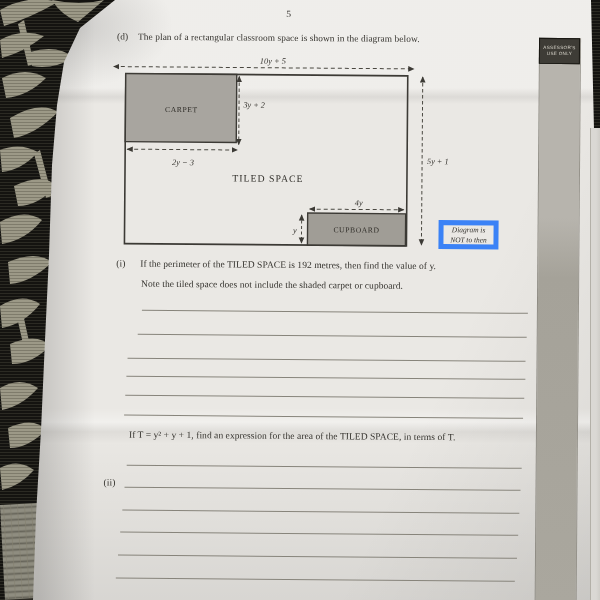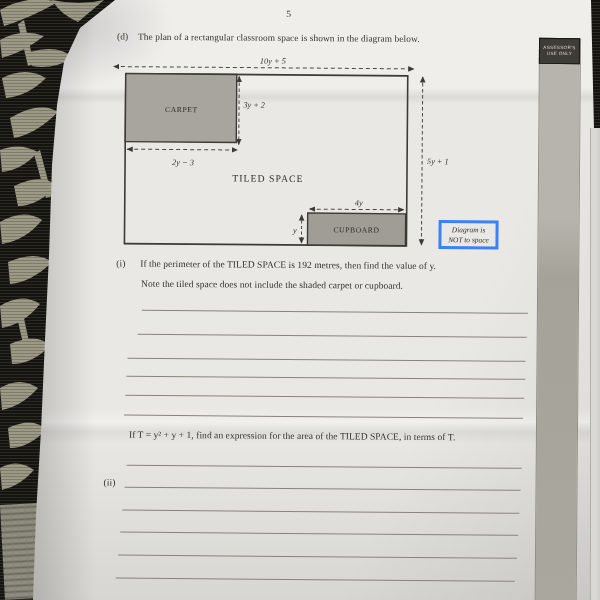--- a/index.html
+++ b/index.html
@@ -29,21 +29,21 @@
   .qtext2{font-size:9.5px;letter-spacing:0.05px;white-space:nowrap;color:#33312c;}
   .assessor-col{position:absolute;left:537px;top:36px;width:40px;height:564px;
                 background:linear-gradient(180deg,#b7b4ad 0 180px,#a5a299 240px,#aaa79e 100%);
                 border-left:1px solid #8f8c84;border-right:1px solid #96938b;}
   .assessor-box{position:absolute;left:537px;top:36px;width:41px;height:26px;
                 background:#3e3c36;border:1px solid #191813;box-sizing:border-box;
                 display:flex;flex-direction:column;align-items:center;justify-content:center;
                 font-family:"Liberation Sans",sans-serif;font-size:4.6px;line-height:1.25;
                 color:#d9d6cc;letter-spacing:0.3px;text-align:center;}
   .note-box{position:absolute;left:438px;top:219px;width:60px;height:29px;
-            border:3px solid #3b82f6;box-sizing:border-box;
+            border:5px solid #3b82f6;box-sizing:border-box;
             display:flex;flex-direction:column;align-items:center;justify-content:center;
             font-style:italic;font-size:7.4px;line-height:1.3;color:#33312c;}
   .ans-line{position:absolute;height:0;border-top:1px solid #87847b;}
   .diagram-svg{position:absolute;left:100px;top:48px;}
   .dim-label{font-family:"Liberation Serif",serif;font-style:italic;fill:#33312c;}
   .room-label{font-family:"Liberation Serif",serif;fill:#2f2d28;}
 </style>
 </head>
 <body>
 
@@ -132,21 +132,21 @@
       <text class="dim-label" x="326" y="115" font-size="8.2" text-anchor="start">5y + 1</text>
       <text class="dim-label" x="258" y="157" font-size="8.2" text-anchor="middle">4y</text>
       <text class="dim-label" x="196" y="185" font-size="8.2" text-anchor="end">y</text>
       <text class="room-label" x="80" y="65" font-size="7.6" letter-spacing="0.6" text-anchor="middle">CARPET</text>
       <text class="room-label" x="167" y="134" font-size="9.8" letter-spacing="1" text-anchor="middle">TILED SPACE</text>
       <text class="room-label" x="256" y="184" font-size="7.6" letter-spacing="0.6" text-anchor="middle">CUPBOARD</text>
     </svg>
 
     <div class="note-box">
       <span>Diagram is</span>
-      <span>NOT to space</span>
+      <span>NOT to then</span>
     </div>
 
     <div class="abs qtext2" style="left:116px;top:260px;">(i)</div>
     <div class="abs qtext2" style="left:140px;top:260px;">If the perimeter of the TILED SPACE is 192 metres, then find the value of y.</div>
     <div class="abs qtext2" style="left:141px;top:280px;">Note the tiled space does not include the shaded carpet or cupboard.</div>
 
     <div>
       <div class="ans-line" style="left:142px;top:311px;width:386px;"></div>
       <div class="ans-line" style="left:138px;top:335px;width:389px;"></div>
       <div class="ans-line" style="left:128px;top:359px;width:398px;"></div>

